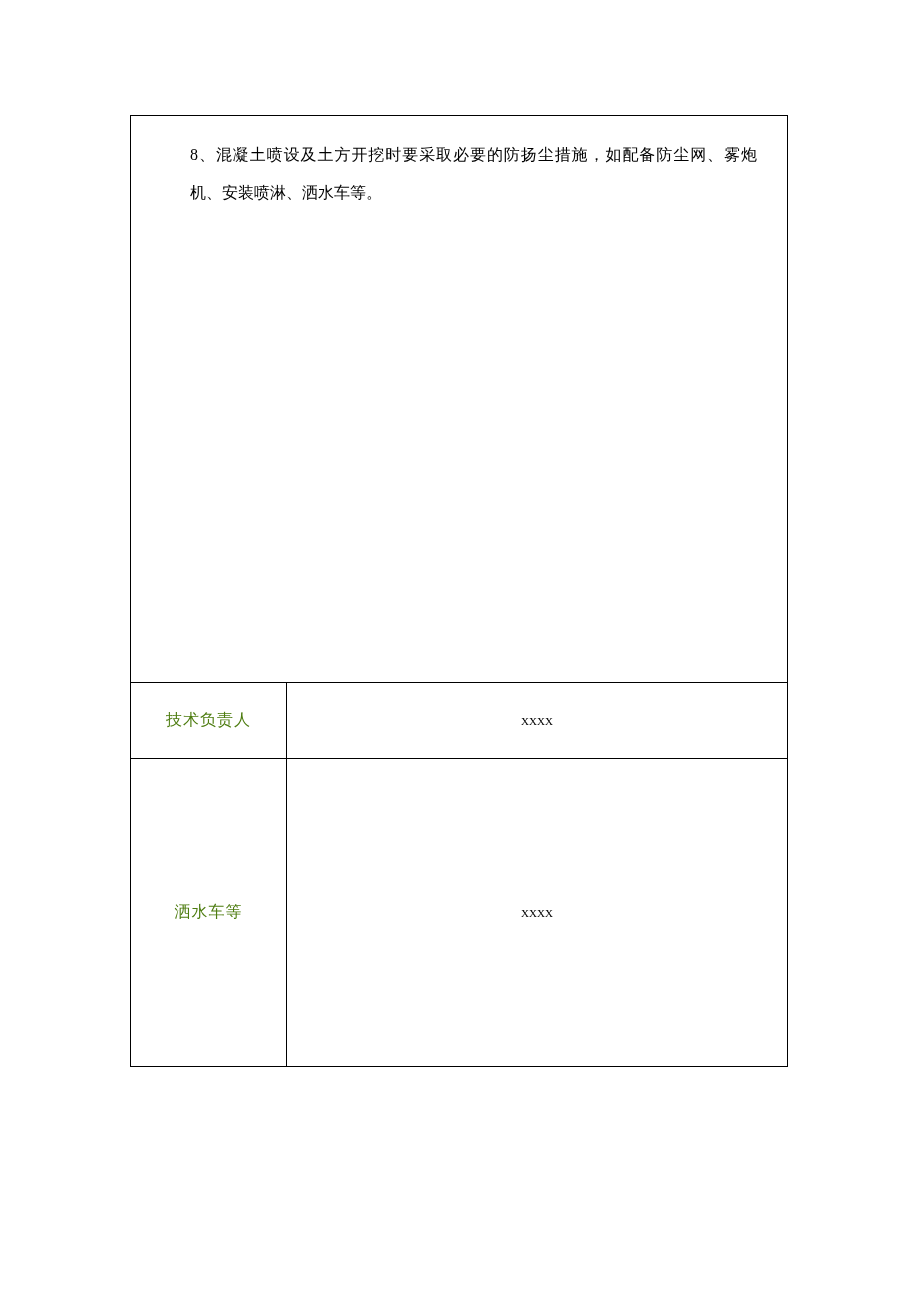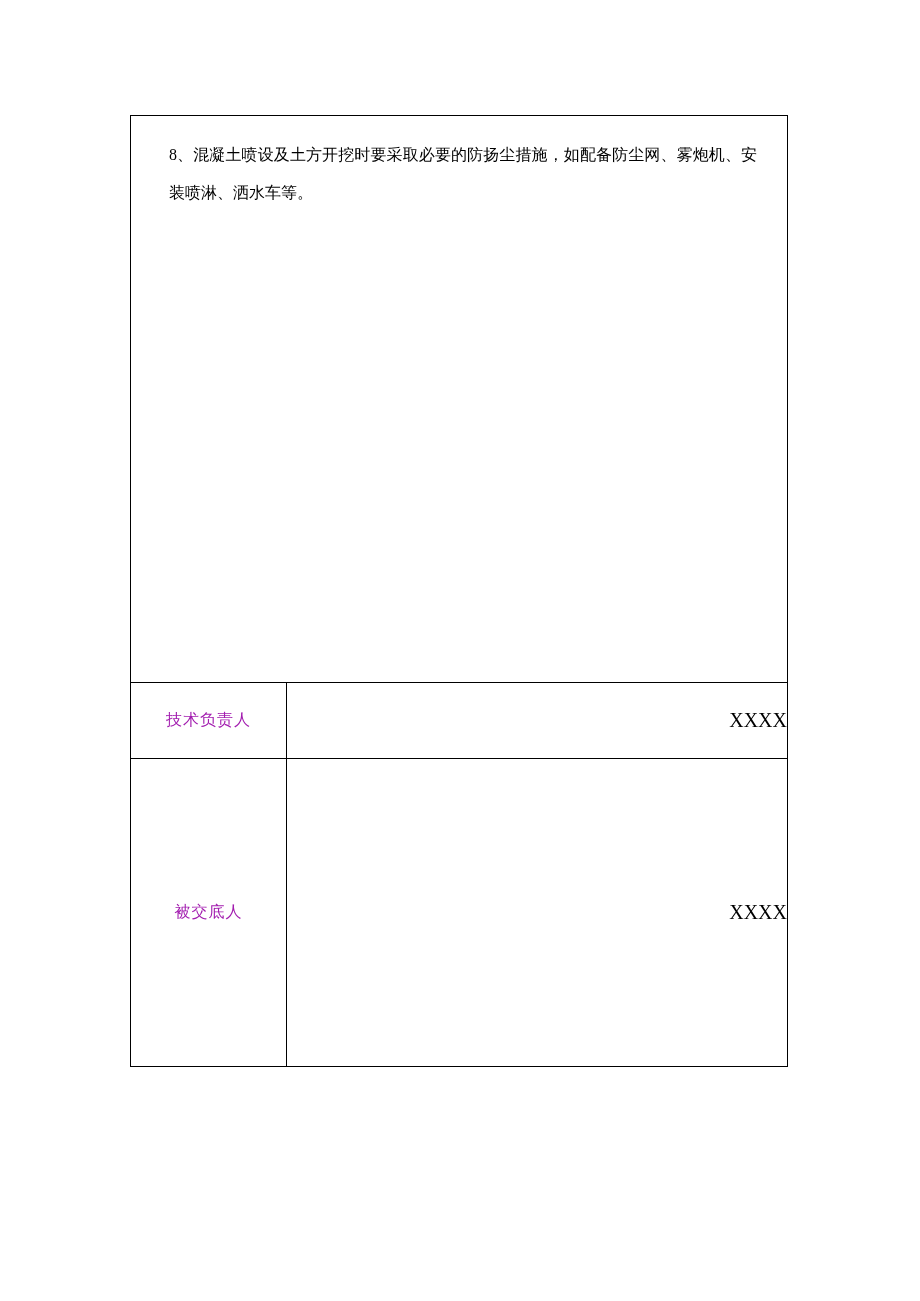--- a/index.html
+++ b/index.html
@@ -20,42 +20,42 @@
       left: 130px;
       width: 658px;
     }
     .main-table {
       width: 100%;
       border-collapse: collapse;
       border: 1px solid #000;
     }
     .content-cell {
       border: 1px solid #000;
-      padding: 20px 30px 20px 38px;
+      padding: 20px 30px 20px 59px;
       height: 567px;
       vertical-align: top;
       font-size: 16px;
       line-height: 2.4;
       color: #000;
       text-align: justify;
     }
     .label-cell {
       border: 1px solid #000;
       width: 156px;
       text-align: center;
       vertical-align: middle;
       font-size: 16px;
-      color: #a21caf;
+      color: #4d7c0f;
       letter-spacing: 1px;
     }
     .value-cell {
       border: 1px solid #000;
-      text-align: right;
+      text-align: center;
       vertical-align: middle;
-      font-size: 20px;
+      font-size: 11px;
       color: #000;
     }
     .row-tech {
       height: 76px;
     }
     .row-safety {
       height: 68px;
     }
     .row-recipient {
       height: 308px;
@@ -70,18 +70,18 @@
         <tr>
       <td class="content-cell" colspan="2">
         <span>8、混凝土喷设及土方开挖时要采取必要的防扬尘措施，如配备防尘网、雾炮机、安装喷淋、洒水车等。</span>
       </td>
     </tr>
     <tr class="row-tech">
       <td class="label-cell">技术负责人</td>
       <td class="value-cell">XXXX</td>
     </tr>
     <tr class="row-recipient">
-      <td class="label-cell">被交底人</td>
+      <td class="label-cell">洒水车等</td>
       <td class="value-cell">XXXX</td>
     </tr>
   </tbody>
     </table>
 </div>
 
 </body></html>

